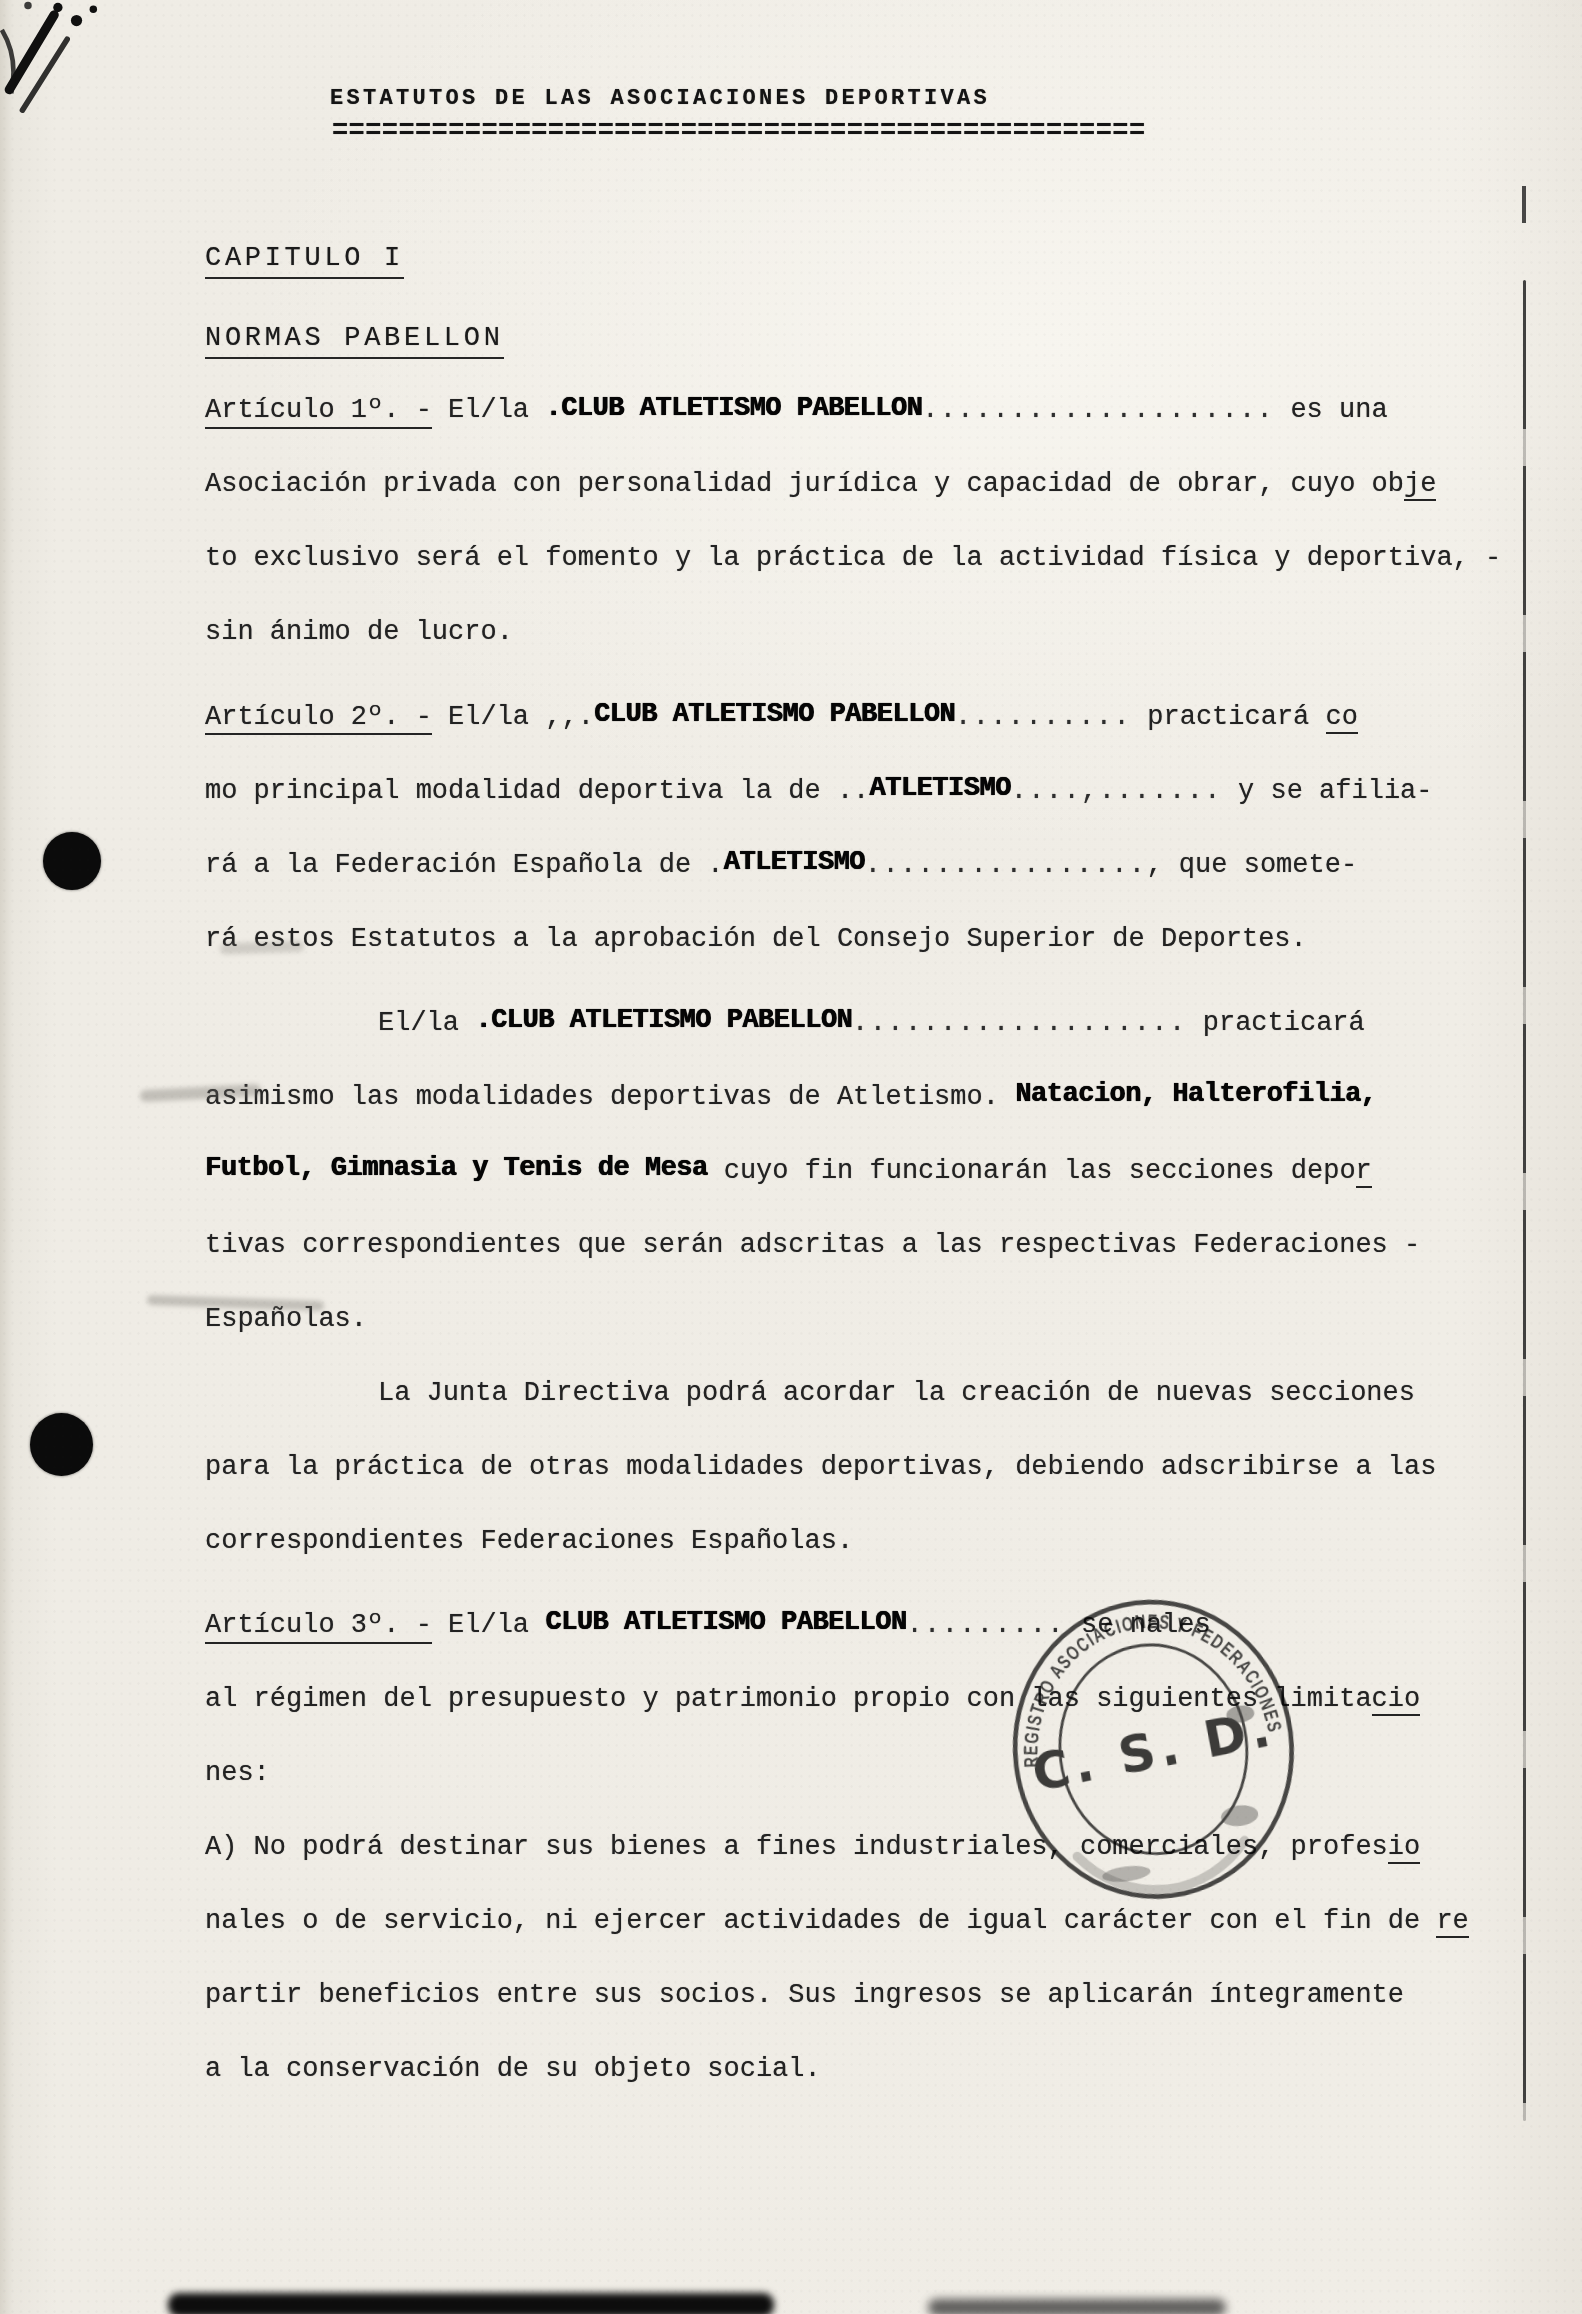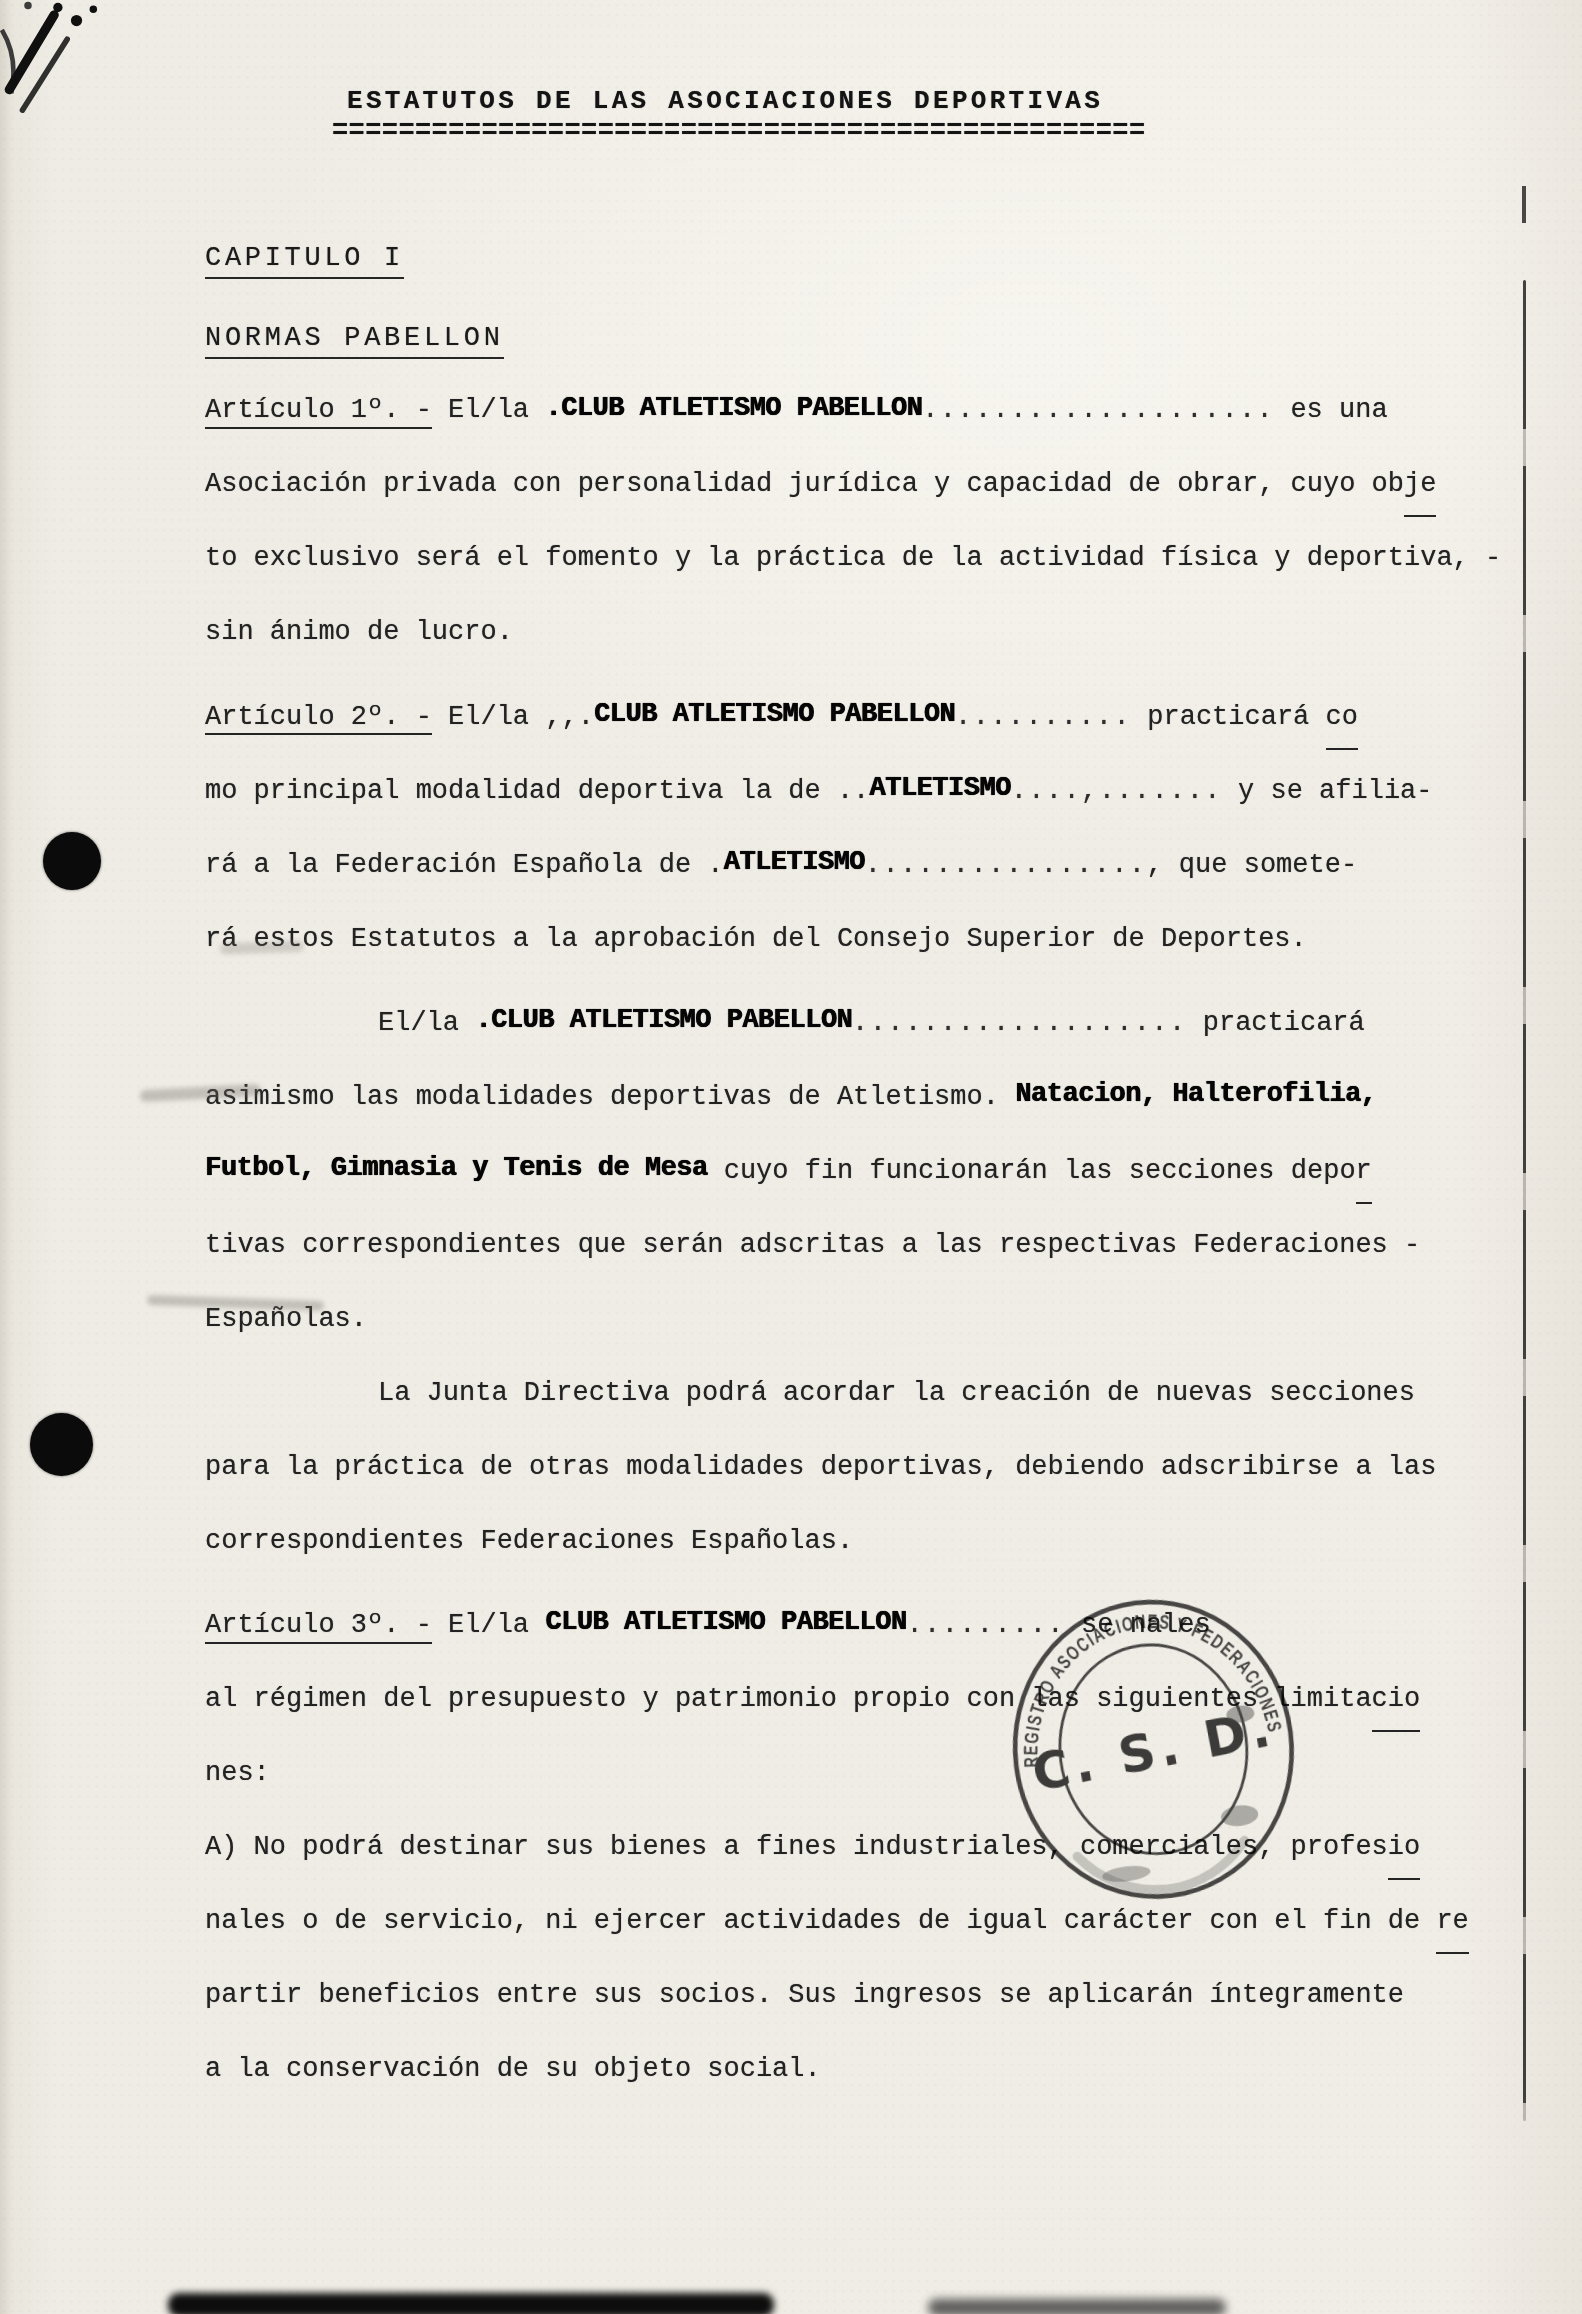--- a/index.html
+++ b/index.html
@@ -18,22 +18,22 @@
       #eeebe4;
     color:#1f1f1f;
   }
   .page::after {
     content:''; position:absolute; inset:0; pointer-events:none;
     background-image: radial-gradient(rgba(40,40,40,0.06) 0.9px, transparent 1.3px);
     background-size: 8.4px 10.3px; opacity:.5;
   }
   
   .doc-header {
-    position:absolute; top:86px; left:347px;
-    font-size:26px; font-weight:bold; letter-spacing:3.3px; color:#141414;
+    position:absolute; top:86px; left:330px;
+    font-size:22px; font-weight:bold; letter-spacing:3.3px; color:#141414;
     text-shadow:0 0 0.9px rgba(20,20,20,.6);
     white-space:nowrap;
   }
   .doc-header-underline {
     position:absolute; top:116px; left:332px;
     font-size:27px; font-weight:bold; letter-spacing:0.4px; color:#141414;
     white-space:nowrap; text-shadow:0 0 0.9px rgba(20,20,20,.55);
   }
   .heading {
     position:absolute; left:205px; font-size:27px; letter-spacing:3.7px; color:#1b1b1b;
@@ -51,21 +51,21 @@
   .line { line-height:54px; height:74px; white-space:nowrap; }
   .line.gap { margin-top:10.3px; }
   .line.indent { padding-left:173px; }
   .seg-label { border-bottom:2.8px solid #242424; padding-bottom:1.9px; }
   .seg-typed {
     font-weight:bold; color:#050505; letter-spacing:-0.5px;
     text-shadow:0.7px 0 0 #0a0a0a, 0 0 1.1px rgba(0,0,0,.8);
     position:relative; top:-2.8px;
   }
   .seg-dots { letter-spacing:1.4px; color:#2e2e2e; }
-  .seg-u { border-bottom:2.8px solid #242424; padding-bottom:16px;text-align:center; }
+  .seg-u { border-bottom:2.8px solid #242424; padding-bottom:0;text-align:center; }
   
   .hole { position:absolute; background:#0b0b0b; border-radius:50%; box-shadow:0 0 2.8px rgba(0,0,0,.6); }
   #hole-punch-1 { left:43px; top:832px; width:58px; height:58px; }
   #hole-punch-2 { left:30px; top:1413px; width:63px; height:63px; }
   .pen-marks { position:absolute; left:0; top:0; }
   #page-edge-line {
     position:absolute; left:1523px; top:280px; width:2.8px; height:1841px;
     background:repeating-linear-gradient(180deg,
       rgba(35,35,35,.85) 0 149px, rgba(35,35,35,.25) 149px 186px);
     border-radius:1.9px;

